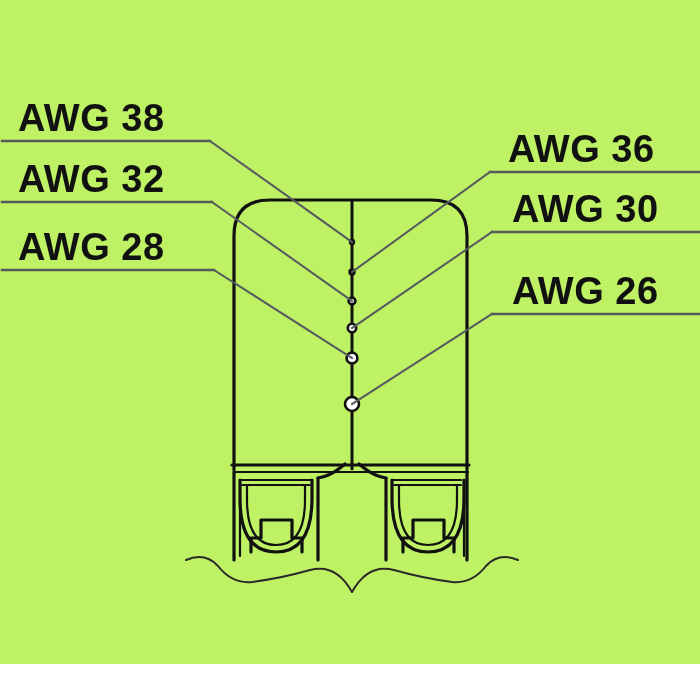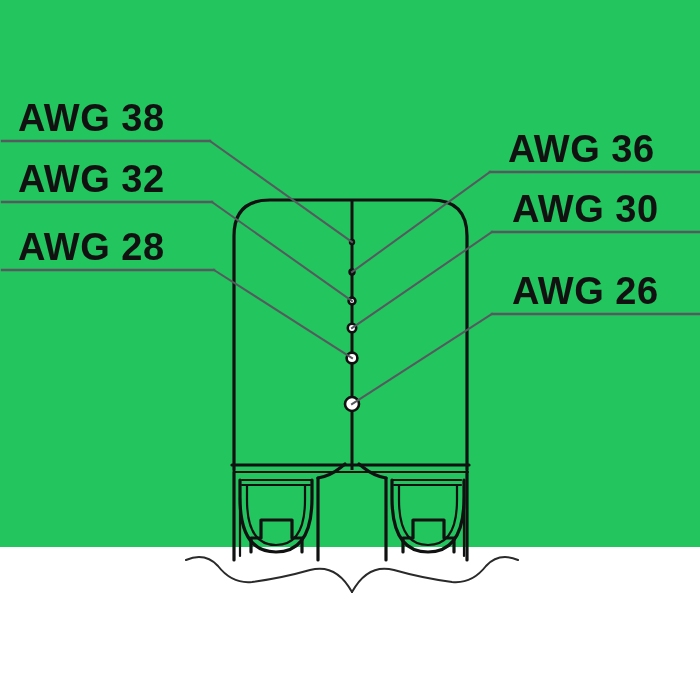--- a/index.html
+++ b/index.html
@@ -9,22 +9,22 @@
   }
   body {
     width: 700px;
     height: 700px;
     font-family: "Liberation Sans", sans-serif;
     overflow: hidden;
   }
   #diagram-root {
     position: relative;
     width: 700px;
-    height: 547px;
-    background: #22c55e;
+    height: 664px;
+    background: #bef264;
   }
   svg#awg-diagram {
     display: block;
     width: 700px;
     height: 700px;
   }
   .label-text {
     font-family: "Liberation Sans", sans-serif;
     font-size: 38px;
     font-weight: 700;

